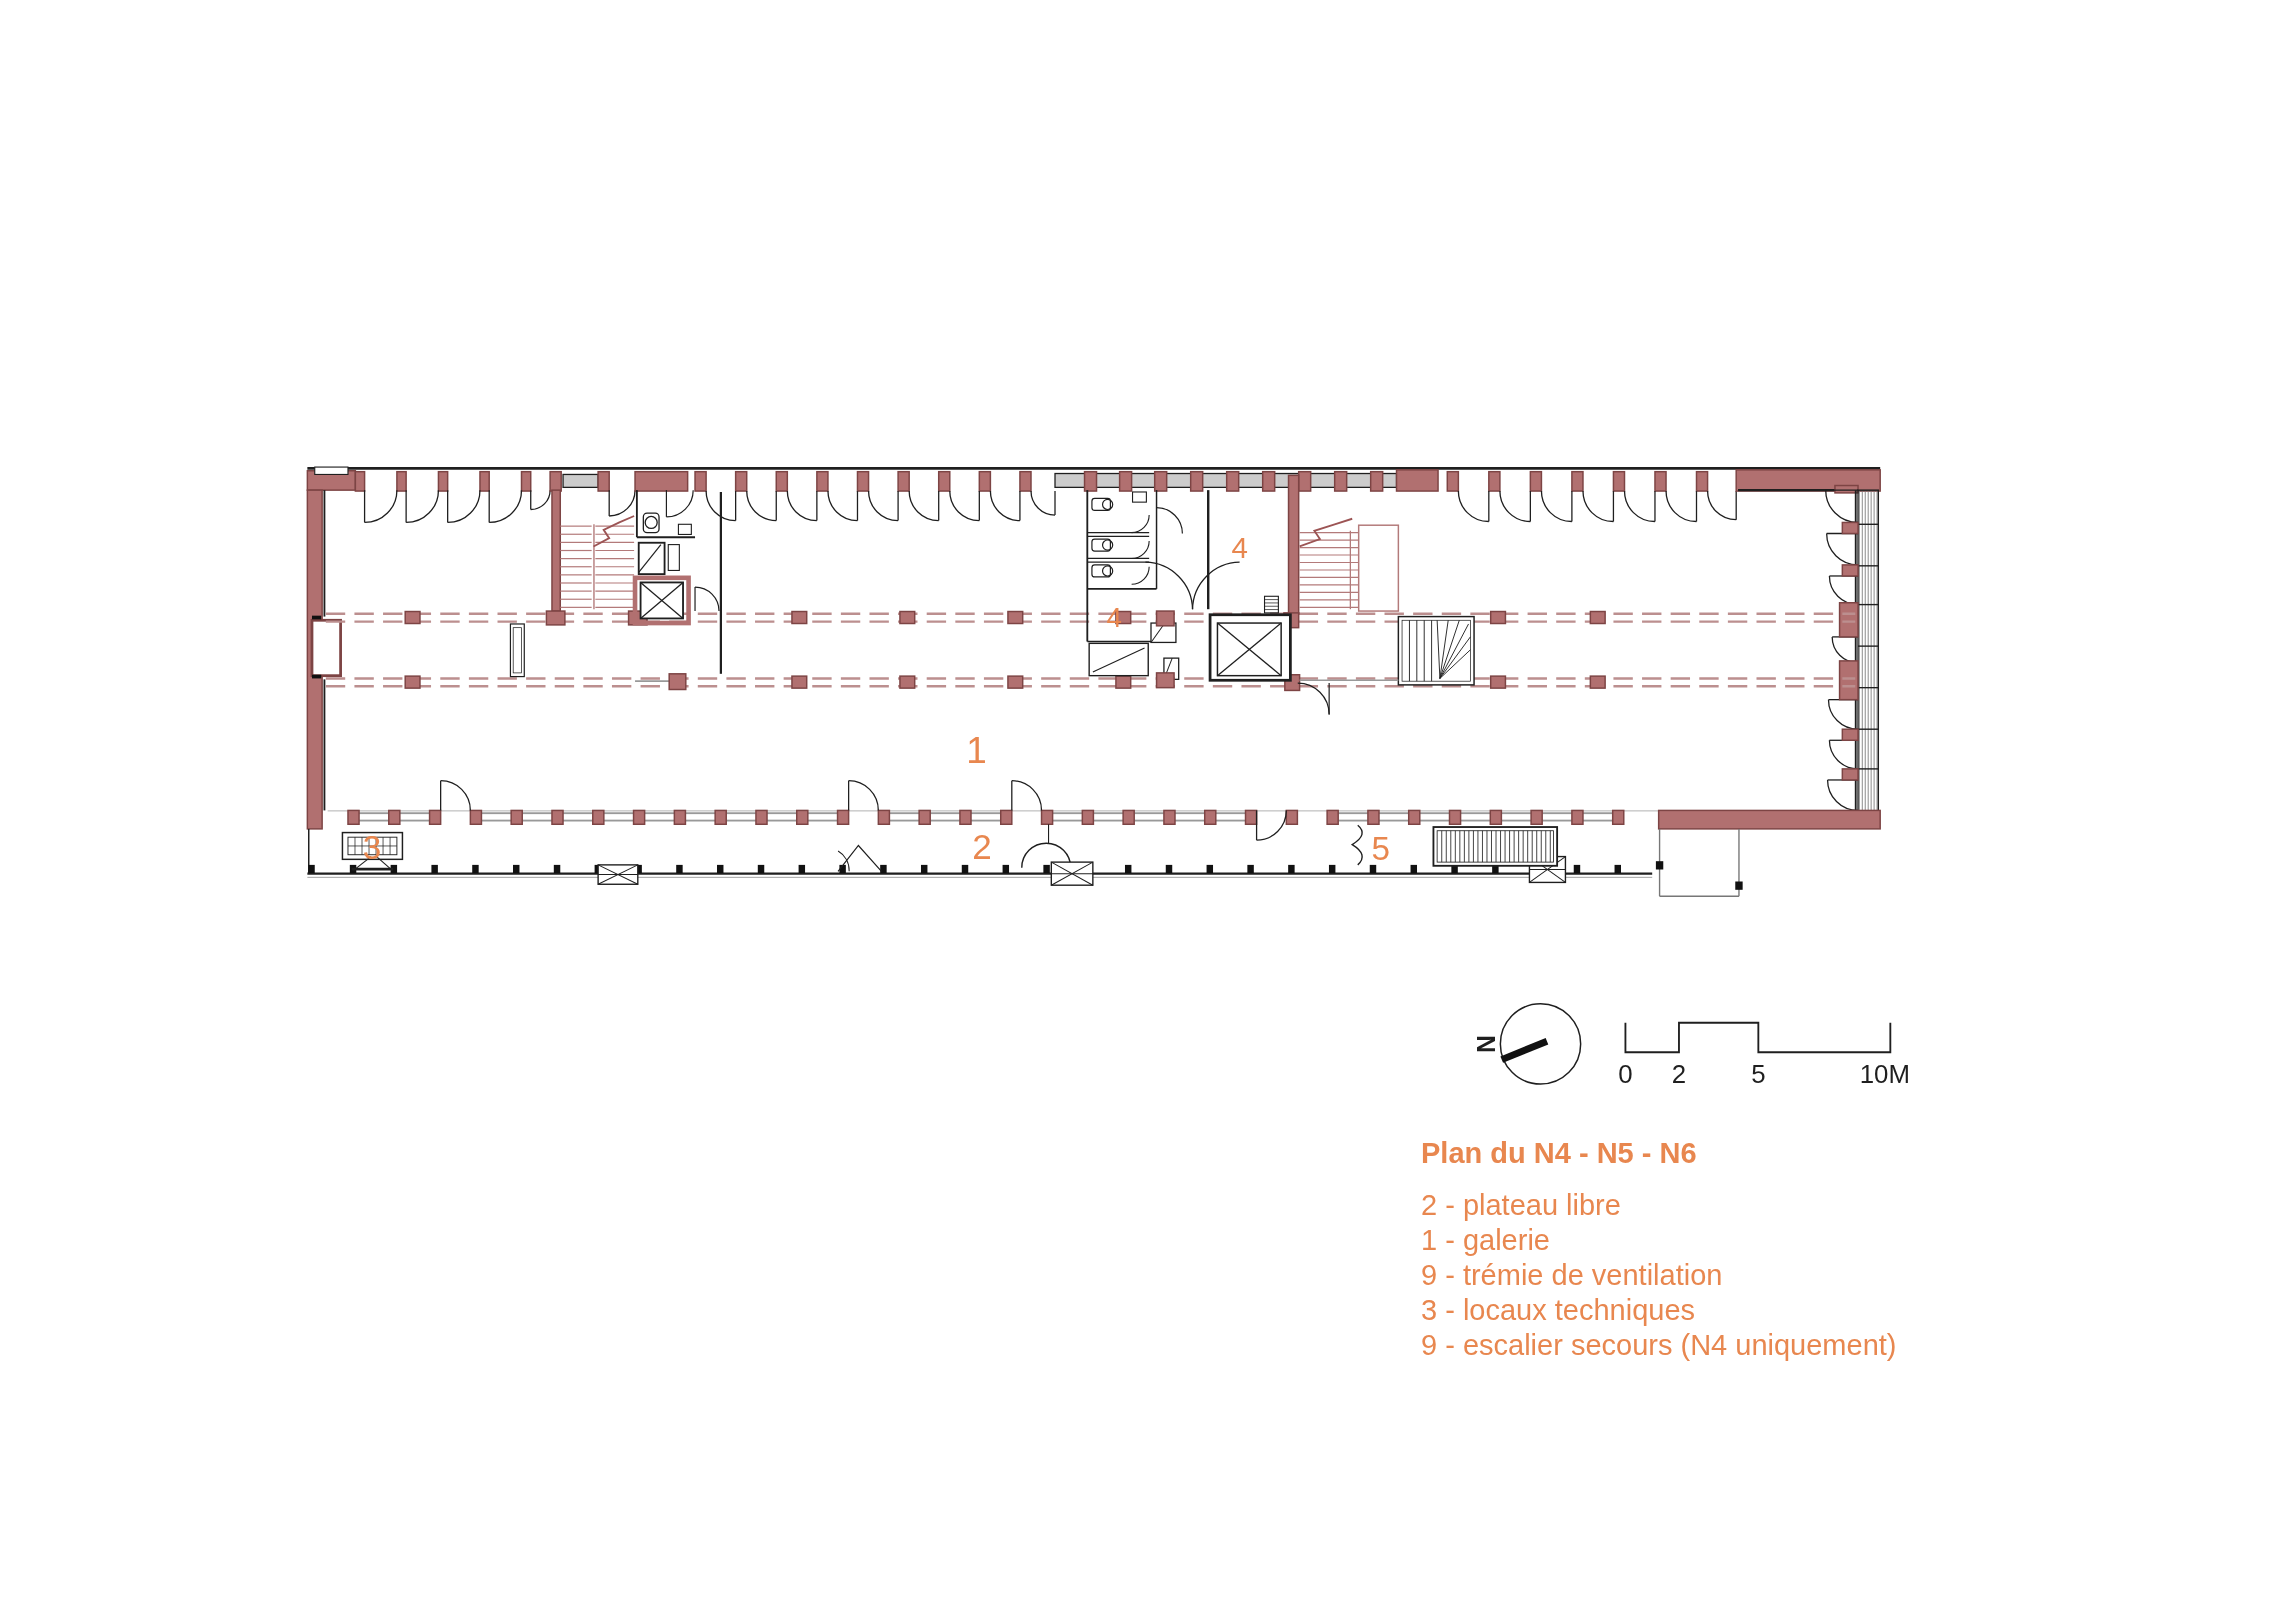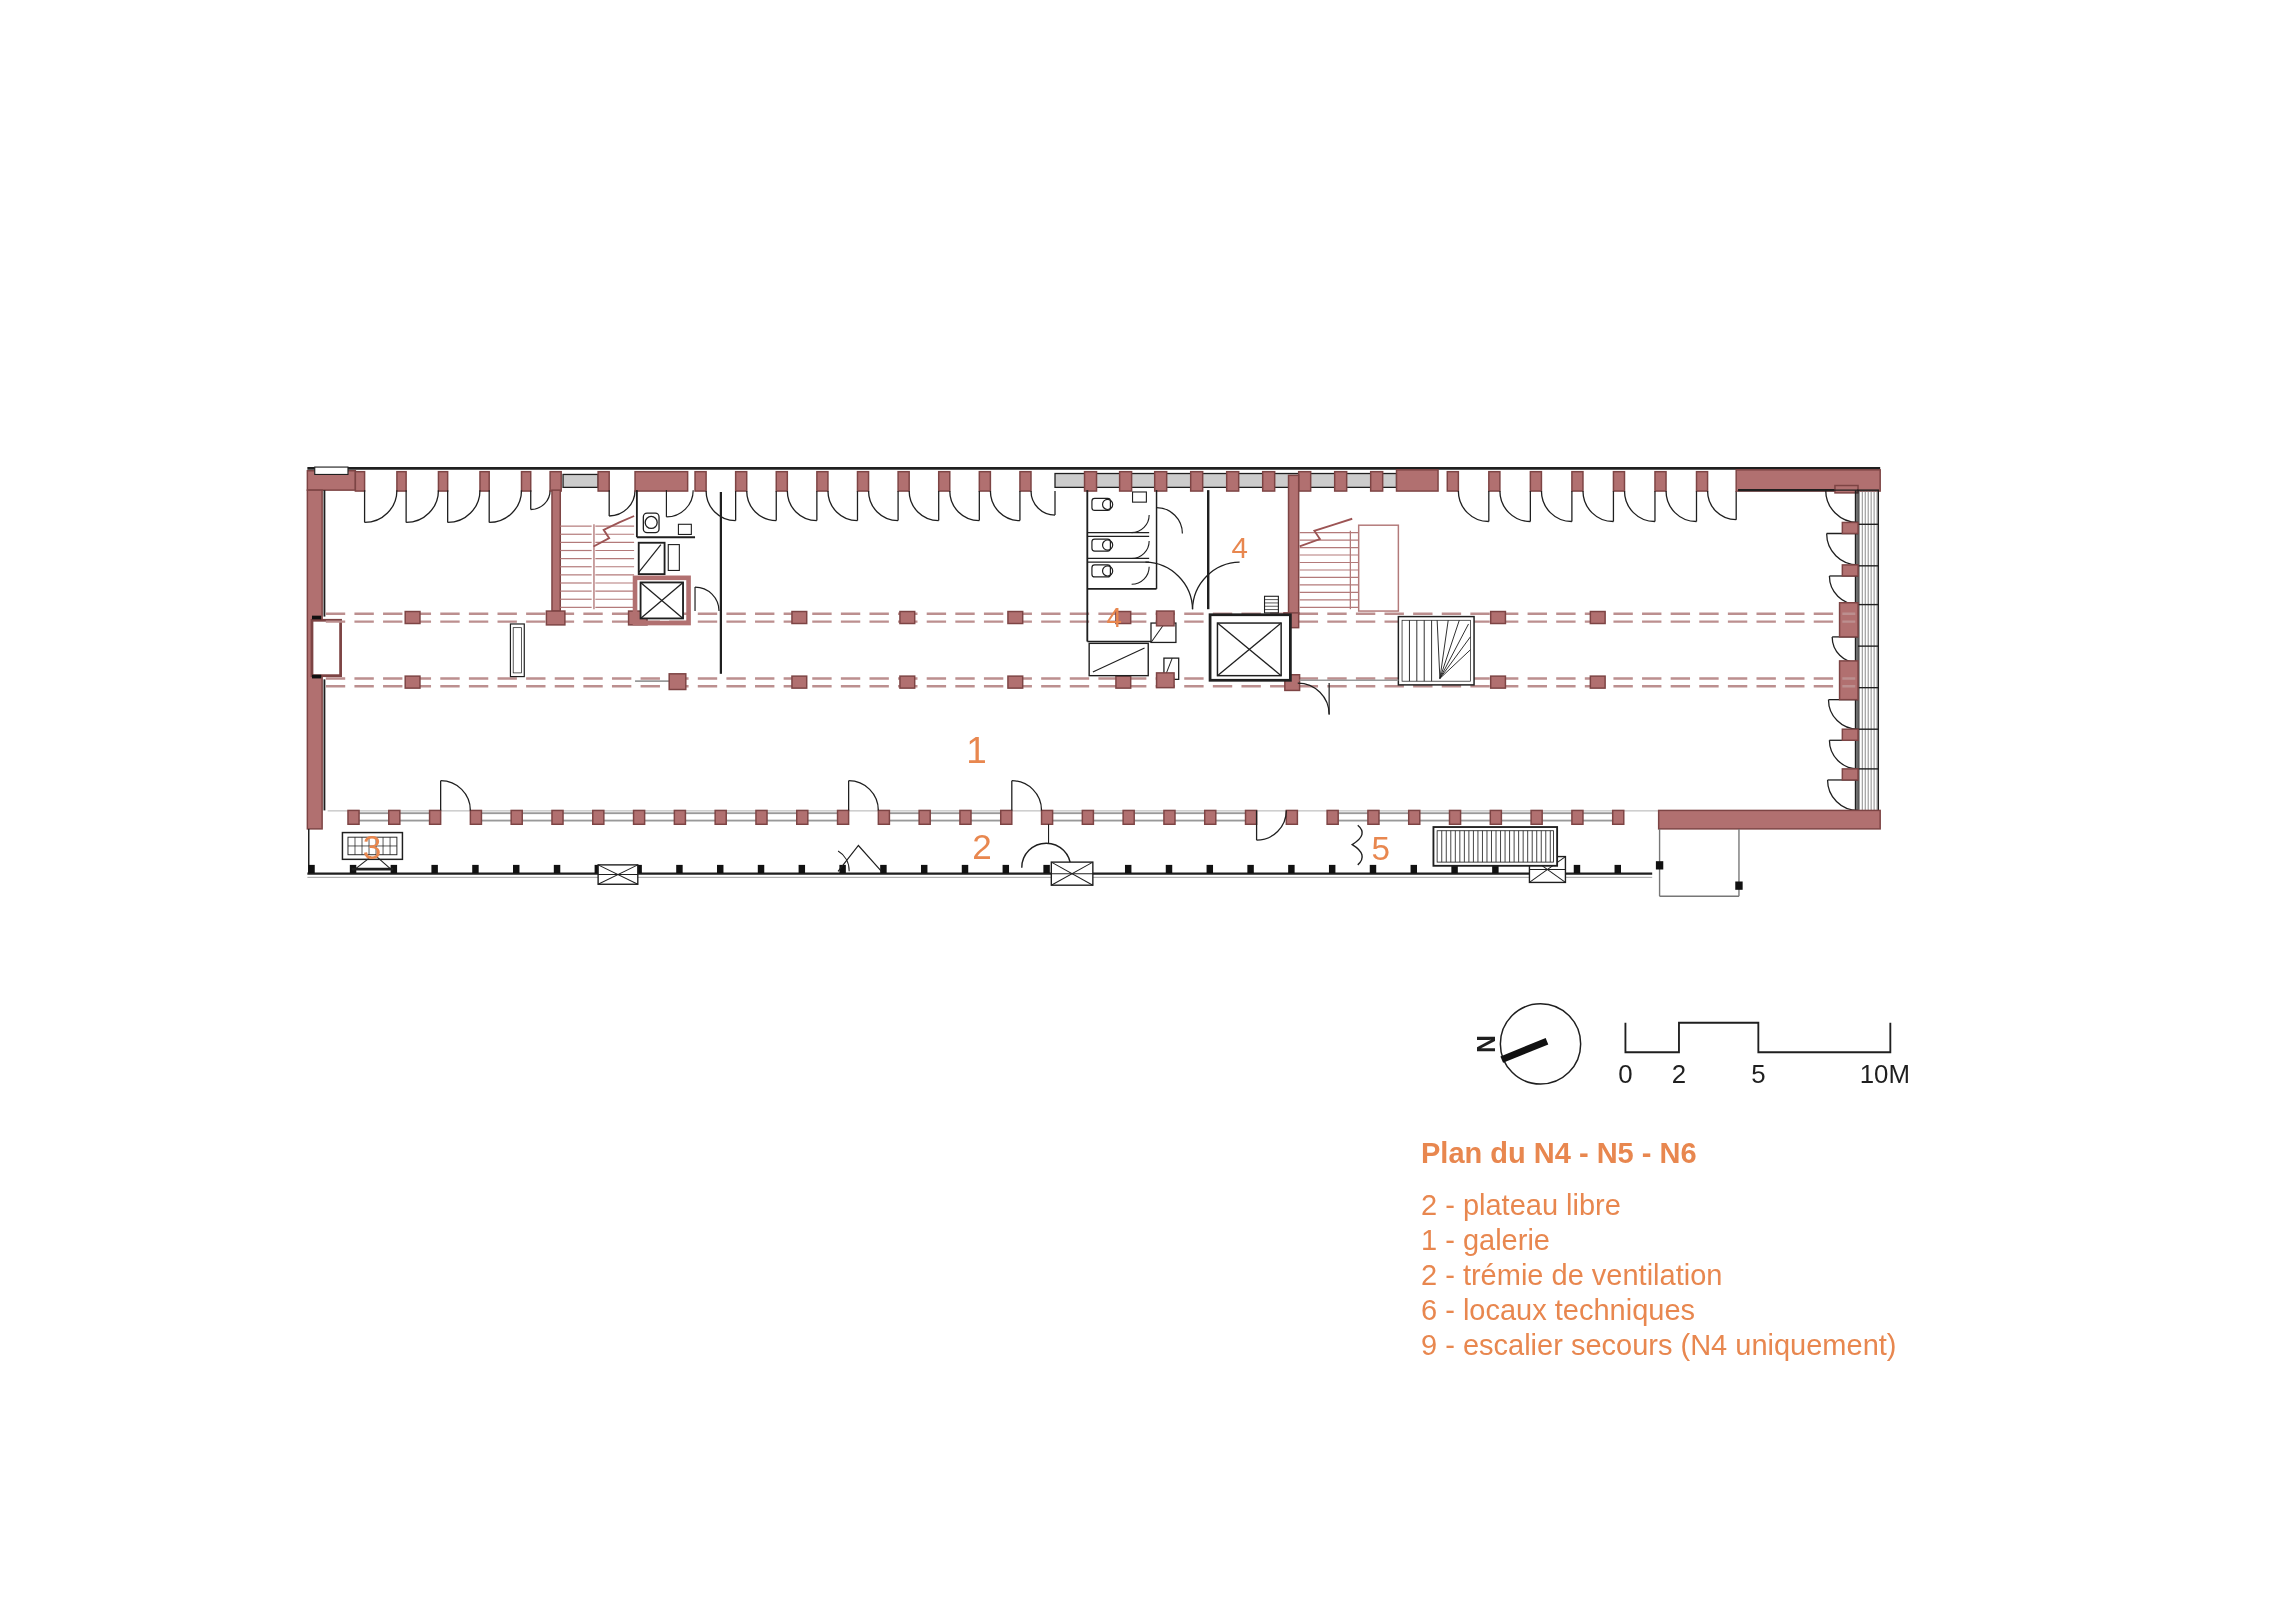--- a/index.html
+++ b/index.html
@@ -516,18 +516,18 @@
       <text class="tick-label" x="1905" y="1173" font-size="28" text-anchor="middle">5</text>
       <text class="tick-label" x="2042" y="1173" font-size="28" text-anchor="middle">10M</text>
     </g>
   </svg>
 
   
   <div class="legend">
     <div class="legend-title">Plan du N4 - N5 - N6</div>
     <div class="legend-item">2 - plateau libre</div>
     <div class="legend-item">1 - galerie</div>
-    <div class="legend-item">2 - trémie de ventilation</div>
-    <div class="legend-item">6 - locaux techniques</div>
+    <div class="legend-item">9 - trémie de ventilation</div>
+    <div class="legend-item">3 - locaux techniques</div>
     <div class="legend-item">9 - escalier secours (N4 uniquement)</div>
   </div>
 </div>
 
 
 </body></html>

